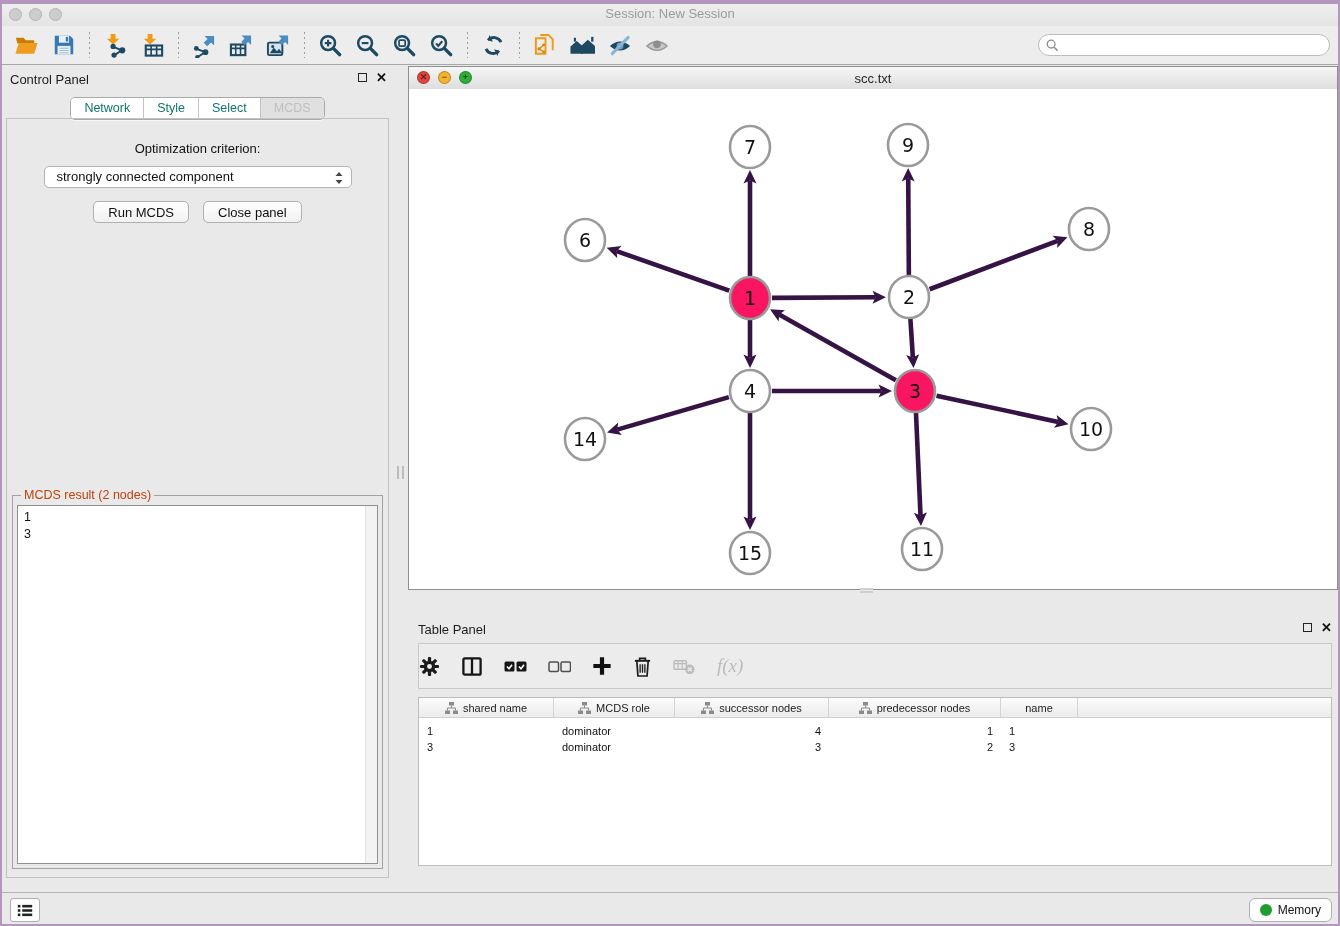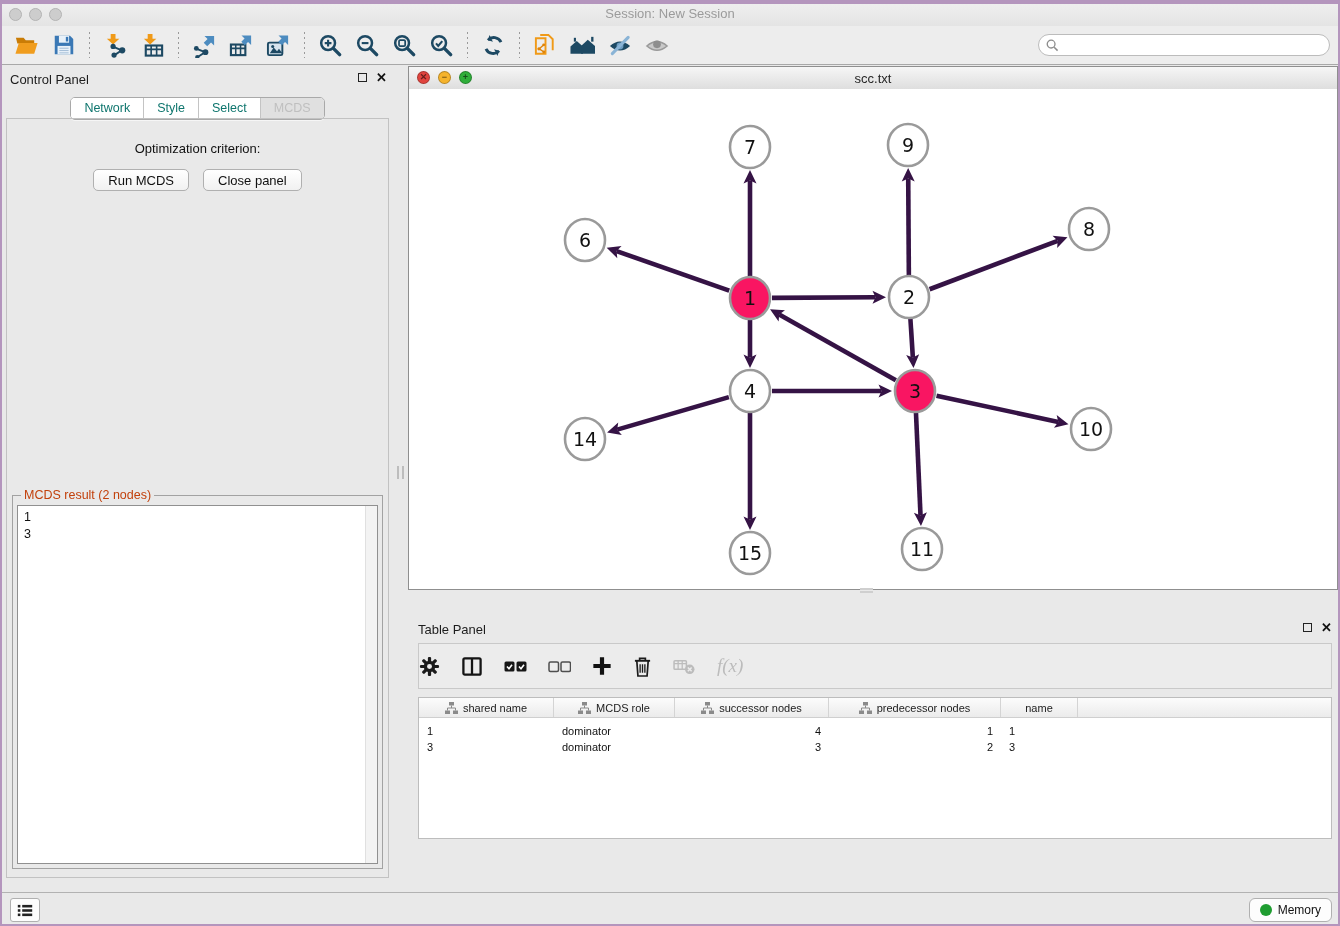--- a/index.html
+++ b/index.html
@@ -67,21 +67,21 @@
   .wl.green{background:#2fae3a;}
   #nw-titlebar .title{position:absolute;left:0;right:0;top:4px;text-align:center;font-size:13px;color:#262626;}
   #nw-canvas{position:absolute;left:0;top:22px;right:0;bottom:0;background:#fff;}
   #graph-svg{position:absolute;left:0;top:0;}
 
   
   #table-panel{position:absolute;left:408px;top:616px;width:932px;height:295px;}
   #tp-toolbar{position:absolute;left:10px;right:8px;top:27px;height:46px;background:#ececec;border:1px solid #c9c9c9;box-sizing:border-box;display:flex;align-items:center;gap:21px;}
   .tp-ibtn{border:none;background:transparent;padding:0;display:flex;align-items:center;justify-content:center;}
   .fx{font-family:"Liberation Serif",serif;font-style:italic;font-size:19px;color:#bcbcbc;}
-  #tp-table{position:absolute;left:10px;right:8px;top:81px;height:142px;background:#fff;border:1px solid #bdbdbd;box-sizing:border-box;overflow:hidden;}
+  #tp-table{position:absolute;left:10px;right:8px;top:81px;height:169px;background:#fff;border:1px solid #bdbdbd;box-sizing:border-box;overflow:hidden;}
   .tbl-header{display:flex;height:19px;background:linear-gradient(#fcfcfc,#ebebeb);border-bottom:1px solid #cfcfcf;}
   .tbl-header .cell{display:flex;align-items:center;justify-content:center;gap:5px;font-size:11px;color:#1c1c1c;border-right:1px solid #d4d4d4;box-sizing:border-box;}
   .c0{width:135px;}.c1{width:121px;}.c2{width:154px;}.c3{width:172px;}.c4{width:77px;}
   .tbl-row{display:flex;height:16px;align-items:center;font-size:11px;color:#111;}
   .tbl-row .cell{box-sizing:border-box;padding:0 8px;}
   .tbl-row .cell.ar{text-align:right;}
   .tbl-rows{padding-top:5px;}
   #tp-tabs{position:absolute;bottom:4px;left:50%;transform:translateX(-50%);}
 
   
@@ -258,20 +258,27 @@
   <div id="cp-tabs-row">
     <div class="seg-tabs">
       <div class="seg-tab">Network</div>
       <div class="seg-tab">Style</div>
       <div class="seg-tab">Select</div>
       <div class="seg-tab active">MCDS</div>
     </div>
   </div>
   <div id="cp-body">
     <div id="opt-label">Optimization criterion:</div>
+    <div id="criterion-select">
+      <span>strongly connected component</span>
+      <svg class="stepper" width="10" height="16" viewBox="0 0 10 16">
+          <path d="M1.5 6 5 2l3.5 4z" fill="#444"></path>
+          <path d="M1.5 10 5 14l3.5-4z" fill="#444"></path>
+        </svg>
+    </div>
     <div class="btn-row">
       <button class="mac-btn">Run MCDS</button>
       <button class="mac-btn">Close panel</button>
     </div>
     <div id="result-box">
       <span id="result-legend">MCDS result (2 nodes)</span>
       <div id="result-text">
         <div class="pad"></div>
         <div>
             <div class="result-line">1</div>

